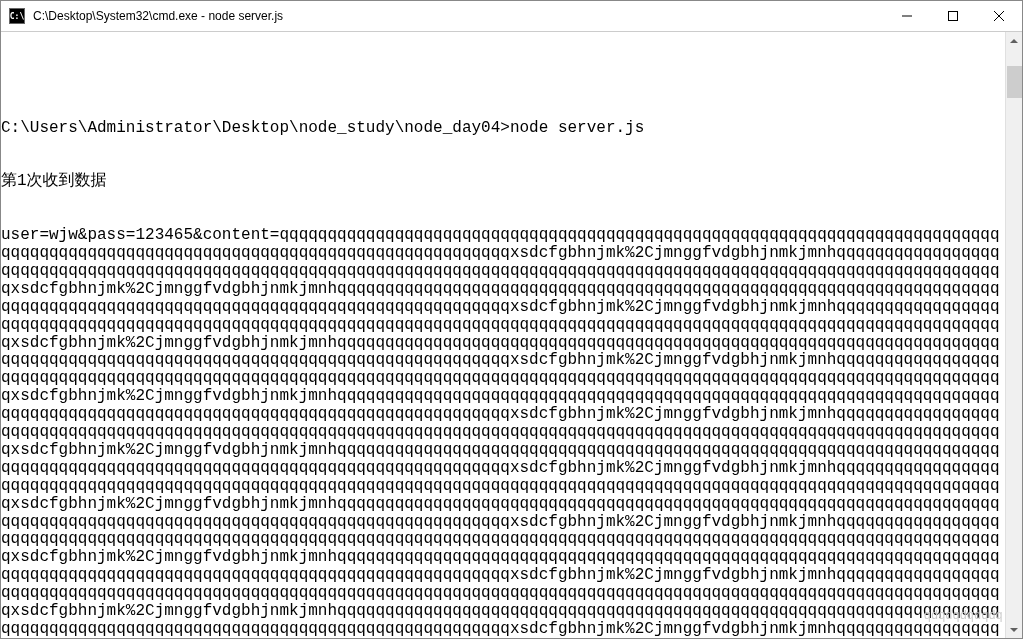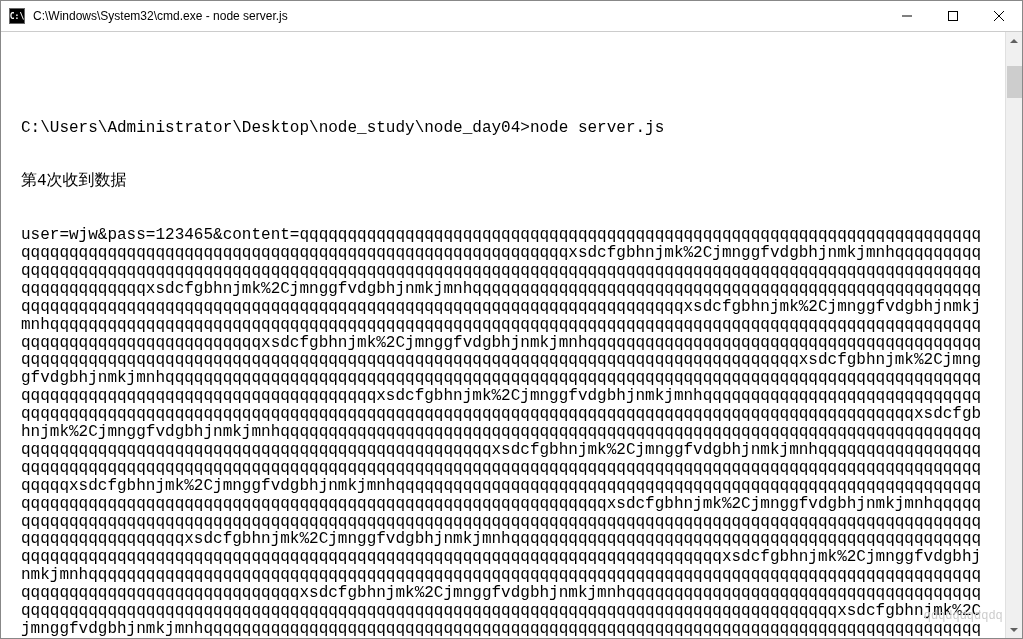--- a/index.html
+++ b/index.html
@@ -57,21 +57,21 @@
     .titlebar-btn svg {
       width: 10px;
       height: 10px;
     }
     .content-wrapper {
       height: calc(100% - 31px);
       display: flex;
     }
     .console-content {
       flex: 1;
-      padding: 2px 20px;
+      padding: 2px 0;
       font-family: "NSimSun", "SimSun", "Courier New", monospace;
       font-size: 16px;
       line-height: 1.12;
       color: #000;
       background: #fff;
       overflow: hidden;
       white-space: pre-wrap;
       word-break: break-all;
     }
     .console-content .spacer {
@@ -120,21 +120,21 @@
       color: #ccc;
       font-family: sans-serif;
       letter-spacing: 0.5px;
     }
   </style>
 </head>
 <body>
 
 <div class="titlebar">
   <div class="titlebar-icon">C:\</div>
-  <div class="titlebar-title">C:\Windows\System32\cmd.exe - node  server.js</div>
+  <div class="titlebar-title">C:\Desktop\System32\cmd.exe - node  server.js</div>
   <div class="titlebar-buttons">
     <button class="titlebar-btn">
       <svg viewBox="0 0 10 10">
           <line x1="0" y1="5" x2="10" y2="5" stroke="#000" stroke-width="1"></line>
         </svg>
     </button>
     <button class="titlebar-btn">
       <svg viewBox="0 0 10 10">
           <rect x="0.5" y="0.5" width="9" height="9" fill="none" stroke="#000" stroke-width="1"></rect>
         </svg>
@@ -145,21 +145,21 @@
           <line x1="10" y1="0" x2="0" y2="10" stroke="#000" stroke-width="1"></line>
         </svg>
     </button>
   </div>
 </div>
 
 <div class="content-wrapper">
   <div class="console-content">
     <div class="spacer"></div>
     <div>C:\Users\Administrator\Desktop\node_study\node_day04&gt;node server.js</div>
-    <div>第4次收到数据</div>
+    <div>第1次收到数据</div>
     <div>user=wjw&amp;pass=123465&amp;content=qqqqqqqqqqqqqqqqqqqqqqqqqqqqqqqqqqqqqqqqqqqqqqqqqqqqqqqqqqqqqqqqqqqqqqqqqqqqqqqqqqqqqqqqqqqqqqqqqqqqqqqqqqqqqqqqqqqqqqqqqqqqqqqqxsdcfgbhnjmk%2Cjmnggfvdgbhjnmkjmnhqqqqqqqqqqqqqqqqqqqqqqqqqqqqqqqqqqqqqqqqqqqqqqqqqqqqqqqqqqqqqqqqqqqqqqqqqqqqqqqqqqqqqqqqqqqqqqqqqqqqqqqqqqqqqqqqqqqqqqqqqqxsdcfgbhnjmk%2Cjmnggfvdgbhjnmkjmnhqqqqqqqqqqqqqqqqqqqqqqqqqqqqqqqqqqqqqqqqqqqqqqqqqqqqqqqqqqqqqqqqqqqqqqqqqqqqqqqqqqqqqqqqqqqqqqqqqqqqqqqqqqqqqqqqqqqqqqqqqqxsdcfgbhnjmk%2Cjmnggfvdgbhjnmkjmnhqqqqqqqqqqqqqqqqqqqqqqqqqqqqqqqqqqqqqqqqqqqqqqqqqqqqqqqqqqqqqqqqqqqqqqqqqqqqqqqqqqqqqqqqqqqqqqqqqqqqqqqqqqqqqqqqqqqqqqqqqqxsdcfgbhnjmk%2Cjmnggfvdgbhjnmkjmnhqqqqqqqqqqqqqqqqqqqqqqqqqqqqqqqqqqqqqqqqqqqqqqqqqqqqqqqqqqqqqqqqqqqqqqqqqqqqqqqqqqqqqqqqqqqqqqqqqqqqqqqqqqqqqqqqqqqqqqqqqqxsdcfgbhnjmk%2Cjmnggfvdgbhjnmkjmnhqqqqqqqqqqqqqqqqqqqqqqqqqqqqqqqqqqqqqqqqqqqqqqqqqqqqqqqqqqqqqqqqqqqqqqqqqqqqqqqqqqqqqqqqqqqqqqqqqqqqqqqqqqqqqqqqqqqqqqqqqqxsdcfgbhnjmk%2Cjmnggfvdgbhjnmkjmnhqqqqqqqqqqqqqqqqqqqqqqqqqqqqqqqqqqqqqqqqqqqqqqqqqqqqqqqqqqqqqqqqqqqqqqqqqqqqqqqqqqqqqqqqqqqqqqqqqqqqqqqqqqqqqqqqqqqqqqqqqqxsdcfgbhnjmk%2Cjmnggfvdgbhjnmkjmnhqqqqqqqqqqqqqqqqqqqqqqqqqqqqqqqqqqqqqqqqqqqqqqqqqqqqqqqqqqqqqqqqqqqqqqqqqqqqqqqqqqqqqqqqqqqqqqqqqqqqqqqqqqqqqqqqqqqqqqqqqqxsdcfgbhnjmk%2Cjmnggfvdgbhjnmkjmnhqqqqqqqqqqqqqqqqqqqqqqqqqqqqqqqqqqqqqqqqqqqqqqqqqqqqqqqqqqqqqqqqqqqqqqqqqqqqqqqqqqqqqqqqqqqqqqqqqqqqqqqqqqqqqqqqqqqqqqqqqqxsdcfgbhnjmk%2Cjmnggfvdgbhjnmkjmnhqqqqqqqqqqqqqqqqqqqqqqqqqqqqqqqqqqqqqqqqqqqqqqqqqqqqqqqqqqqqqqqqqqqqqqqqqqqqqqqqqqqqqqqqqqqqqqqqqqqqqqqqqqqqqqqqqqqqqqqqqqxsdcfgbhnjmk%2Cjmnggfvdgbhjnmkjmnhqqqqqqqqqqqqqqqqqqqqqqqqqqqqqqqqqqqqqqqqqqqqqqqqqqqqqqqqqqqqqqqqqqqqqqqqqqqqqqqqqqqqqqqqqqqqqqqqqqqqqqqqqqqqqqqqqqqqqqqqqqxsdcfgbhnjmk%2Cjmnggfvdgbhjnmkjmnhqqqqqqqqqqqqqqqqqqqqqqqqqqqqqqqqqqqqqqqqqqqqqqqqqqqqqqqqqqqqqqqqqqqqqqqqqqqqqqqqqqqqqqqqqqqqqqqqqqqqqqqqqqqqqqqqqqqqqqqqqqxsdcfgbhnjmk%2Cjmnggfvdgbhjnmkjmnhqqqqqqqqqqqqqqqqqqqqqqqqqqqqqqqqqqqqqqqqqqqqqqqqqqqqqqqqqqqqqqqqqqqqqqqqqqqqqqqqqqqqqqqqqqqqqqqqqqqqqqqqqqqqqqqqqqqqqqqqqqxsdcfgbhnjmk%2Cjmnggfvdgbhjnmkjmnhqqqqqqqqqqqqqqqqqqqqqqqqqqqqqqqqqqqqqqqqqqqqqqqqqqqqqqqqqqqqqqqqqqqqqqqqqqqqqqqqqqqqqqqqqqqqqqqqqqqqqqqqqqqqqqqqqqqqqqqqqqxsdcfgbhnjmk%2Cjmnggfvdgbhjnmkjmnhqqqqqqqqqqqqqqqqqqqqqqqqqqqqqqqqqqqqqqqqqqqqqqqqqqqqqqqqqqqqqqqqqqqqqqqqqqqqqqqqqqqqqqqqqqqqqqqqqqqqqqqqqqqqqqqqqqqqqqqqqqxsdcfgbhnjmk%2Cjmnggfvdgbhjnmkjmnhqqqqqqqqqqqqqqqqqqqqqqqqqqqqqqqqqqqqqqqqqqqqqqqqqqqqqqqqqqqqqqqqqqqqqqqqqqqqqqqqqqqqqqqqqqqqqqqqqqqqqqqqqqqqqqqqqqqqqqqqqqxsdcfgbhnjmk%2Cjmnggfvdgbhjnmkjmnhqqqqqqqqqqqqqqqqqqqqqqqqqqqqqqqqqqqqqqqqqqqqqqqqqqqqqqqqqqqqqqqqqqqqqqqqqqqqqqqqqqqqqqqqqqqqqqqqqqqqqqqqqqqqqqqqqqqqqqqqqqxsdcfgbhnjmk%2Cjmnggfvdgbhjnmkjmnhqqqqqqqqqqqqqqqqqqqqqqqqqqqqqqqqqqqqqqqqqqqqqqqqqqqqqqqqqqqqqqqqqqqqqqqqqqqqqqqqqqqqqqqqqqqqqqqqqqqqqqqqqqqqqqqqqqqqqqqqqqxsdcfgbhnjmk%2Cjmnggfvdgbhjnmkjmnhqqqqqqqqqqqqqqqqqqqqqqqqqqqqqqqqqqqqqqqqqqqqqqqqqqqqqqqqqqqqqqqqqqqqqqqqqqqqqqqqqqqqqqqqqqqqqqqqqqqqqqqqqqqqqqqqqqqqqqqqqqxsdcfgbhnjmk%2Cjmnggfvdgbhjnmkjmnhqqqqqqqqqqqqqqqqqqqqqqqqqqqqqqqqqqqqqqqqqqqqqqqqqqqqqqqqqqqqqqqqqqqqqqqqqqqqqqqq</div>
   </div>
   <div class="scrollbar">
     <div class="scroll-arrow">
       <svg width="8" height="4" viewBox="0 0 8 4">
           <path d="M0 4 L4 0 L8 4 Z" fill="#606060"></path>
         </svg>
     </div>
     <div class="scroll-track">
       <div class="scroll-thumb"></div>

